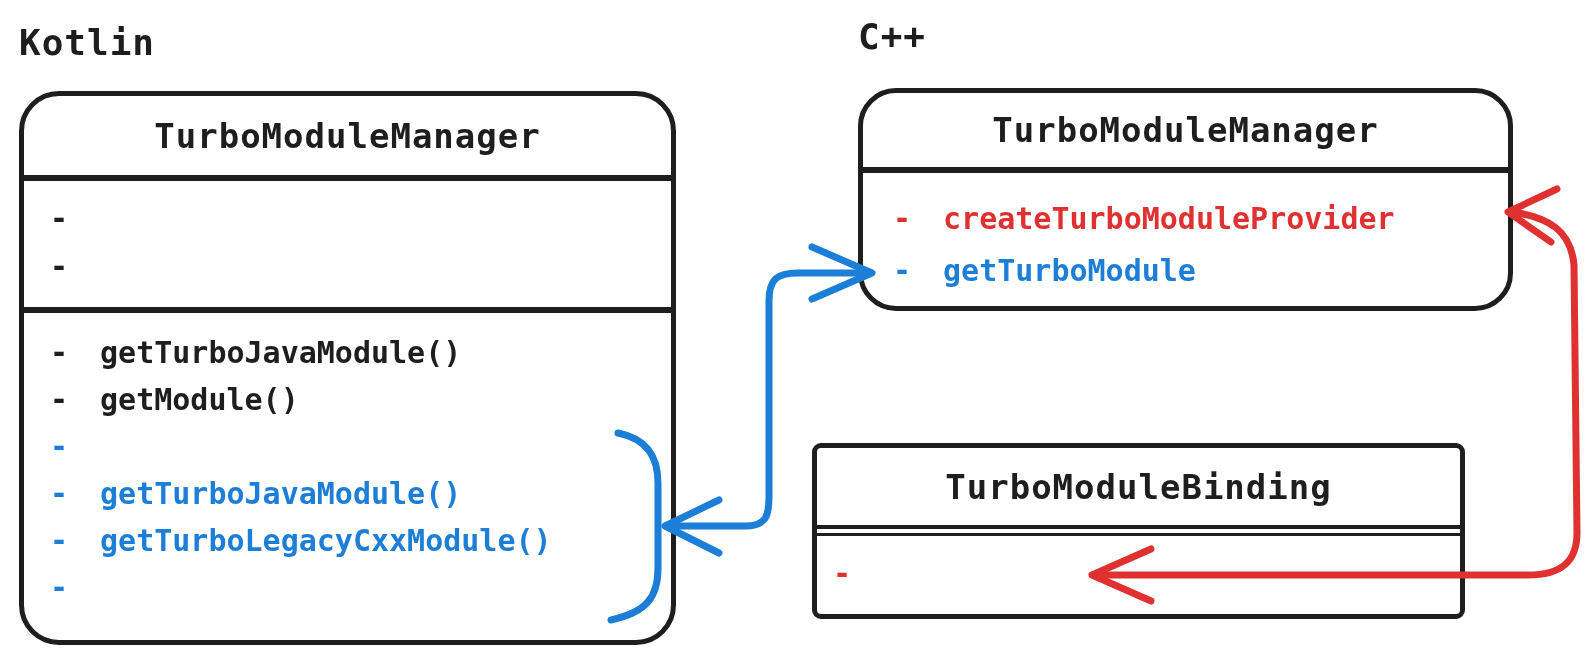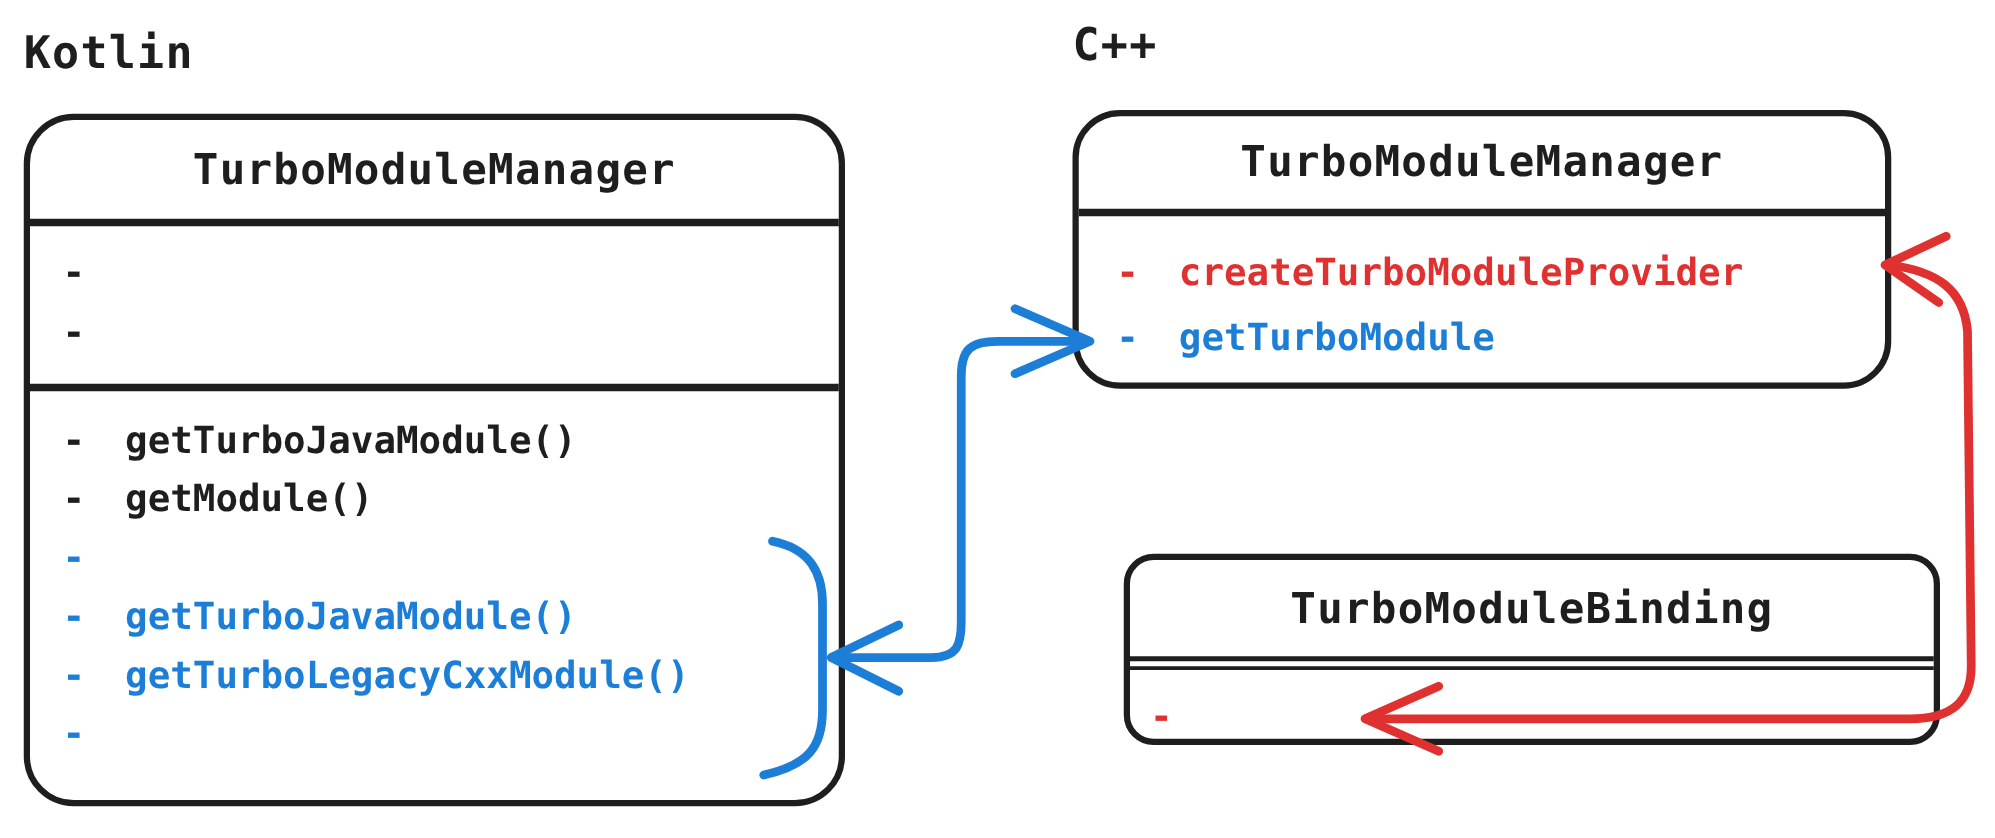--- a/index.html
+++ b/index.html
@@ -24,21 +24,21 @@
 
   .class-box {
     position: absolute;
     box-sizing: border-box;
     border: 5px solid var(--ink, #1e1e1e);
     border-radius: 40px;
     background: var(--bg, #ffffff);
   }
   .box-kotlin  { left: 19px;  top: 91px;  width: 657px; height: 554px; }
   .box-cppmgr  { left: 858px; top: 88px;  width: 655px; height: 223px; border-radius: 38px; }
-  .box-binding { left: 899px; top: 443px; width: 653px; height: 153px; border-radius: 24px; }
+  .box-binding { left: 812px; top: 443px; width: 653px; height: 176px; border-radius: 9px; }
 
   .class-header {
     display: flex; align-items: center; justify-content: center;
     font-size: 34px; font-weight: bold; color: var(--ink, #1e1e1e);
     letter-spacing: 1px;
   }
   .box-kotlin  .class-header { height: 79px; }
   .box-cppmgr  .class-header { height: 74px; }
   .box-binding .class-header { height: 77px; }
 

